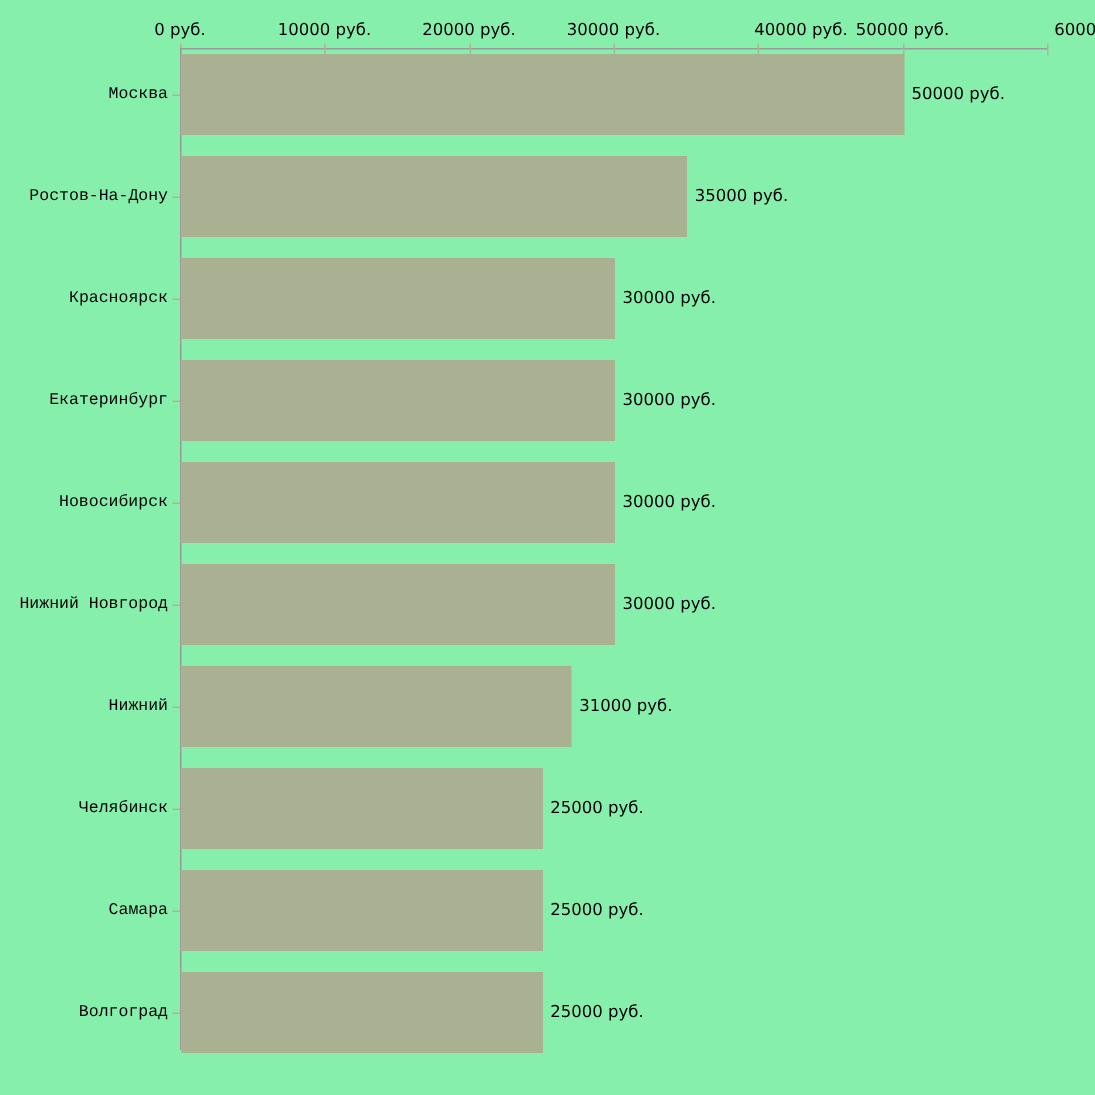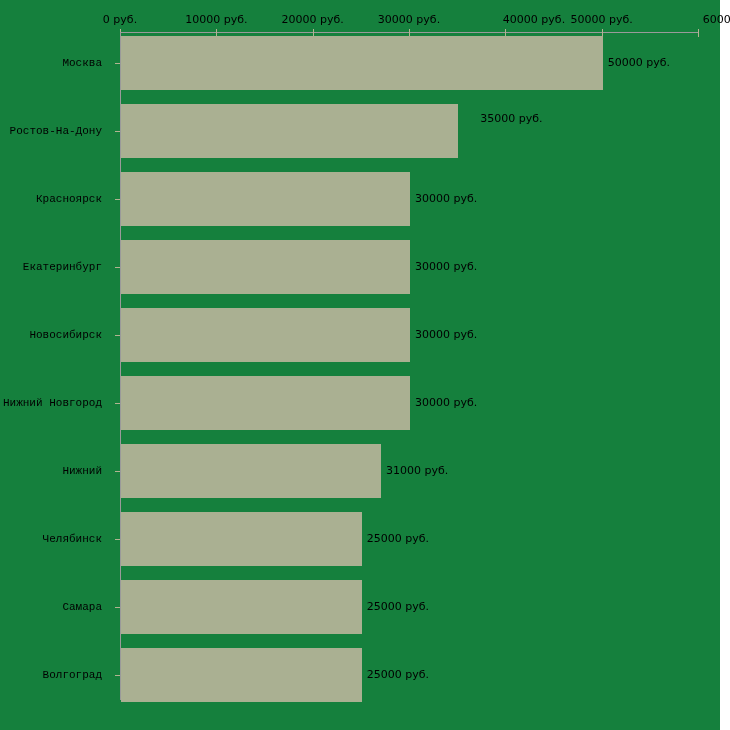--- a/index.html
+++ b/index.html
@@ -10,24 +10,23 @@
   body {
     width: 730px;
     height: 730px;
     font-family: "DejaVu Sans", sans-serif;
     color: #000000;
     overflow: hidden;
   }
 
   #chart-root {
     position: relative;
-    width: 672px;
+    width: 730px;
     height: 730px;
-    background: #15803d;
-    padding-left: 48px;
+    background: #86efac;
   }
 
   
   .x-axis-line {
     position: absolute;
     left: 120px;
     top: 32px;
     width: 578px;
     height: 1px;
     background: #9a9a9a;
@@ -139,21 +138,21 @@
       <div class="cat-label" style="top: 471px;">Нижний</div>
       <div class="cat-label" style="top: 539px;">Челябинск</div>
       <div class="cat-label" style="top: 607px;">Самара</div>
       <div class="cat-label" style="top: 675px;">Волгоград</div>
     </div>
 
   <div id="bars">
       <div class="bar" style="top: 36px; height: 54px; width: 481.667px;"></div>
       <div class="bar-value" style="left: 607.667px; top: 63px;">50000 руб.</div>
       <div class="bar" style="top: 104px; height: 54px; width: 337.167px;"></div>
-      <div class="bar-value" style="left: 463.167px; top: 119px; margin-left: 17px;">35000 руб.</div>
+      <div class="bar-value" style="left: 463.167px; top: 131px;">35000 руб.</div>
       <div class="bar" style="top: 172px; height: 54px; width: 289px;"></div>
       <div class="bar-value" style="left: 415px; top: 199px;">30000 руб.</div>
       <div class="bar" style="top: 240px; height: 54px; width: 289px;"></div>
       <div class="bar-value" style="left: 415px; top: 267px;">30000 руб.</div>
       <div class="bar" style="top: 308px; height: 54px; width: 289px;"></div>
       <div class="bar-value" style="left: 415px; top: 335px;">30000 руб.</div>
       <div class="bar" style="top: 376px; height: 54px; width: 289px;"></div>
       <div class="bar-value" style="left: 415px; top: 403px;">30000 руб.</div>
       <div class="bar" style="top: 444px; height: 54px; width: 260.1px;"></div>
       <div class="bar-value" style="left: 386.1px; top: 471px;">31000 руб.</div>

